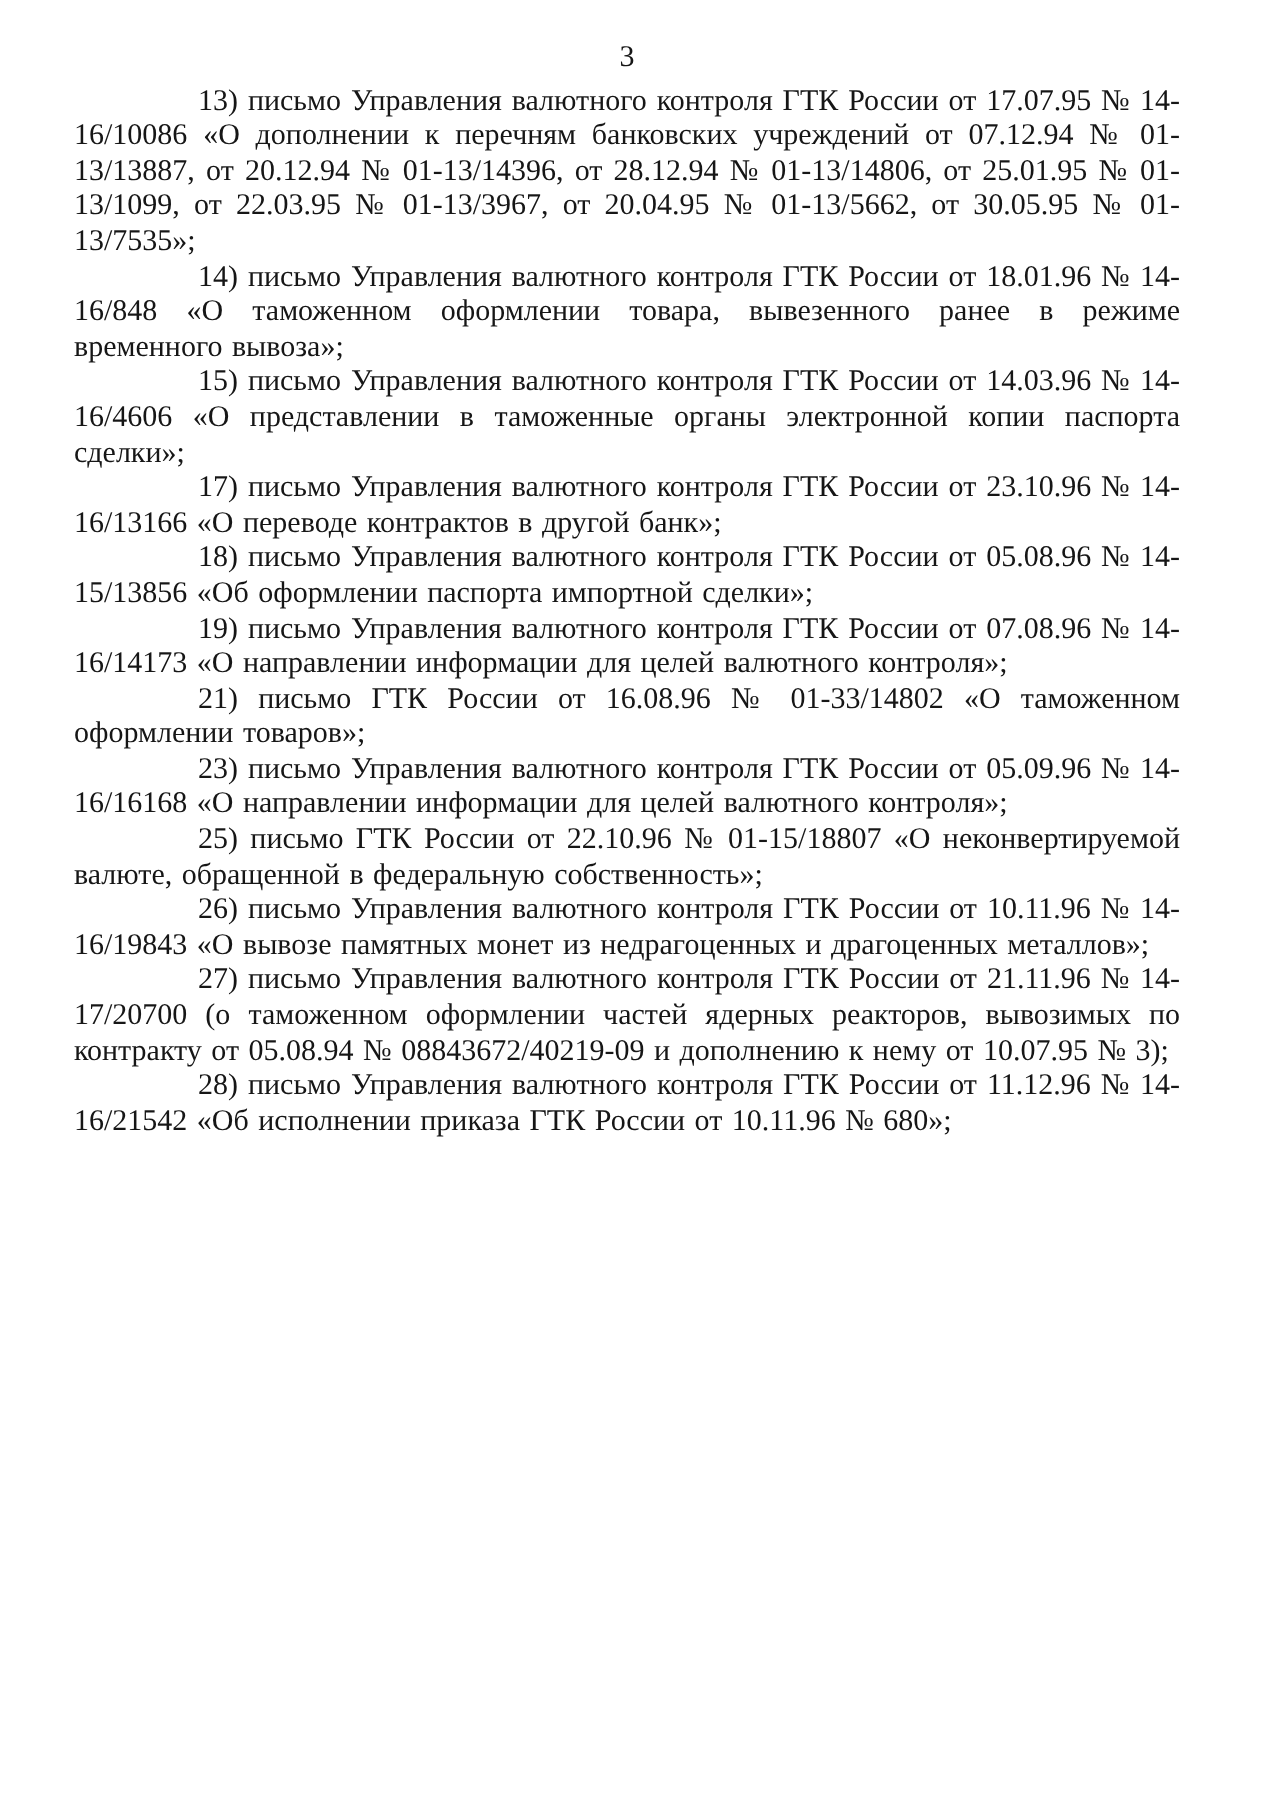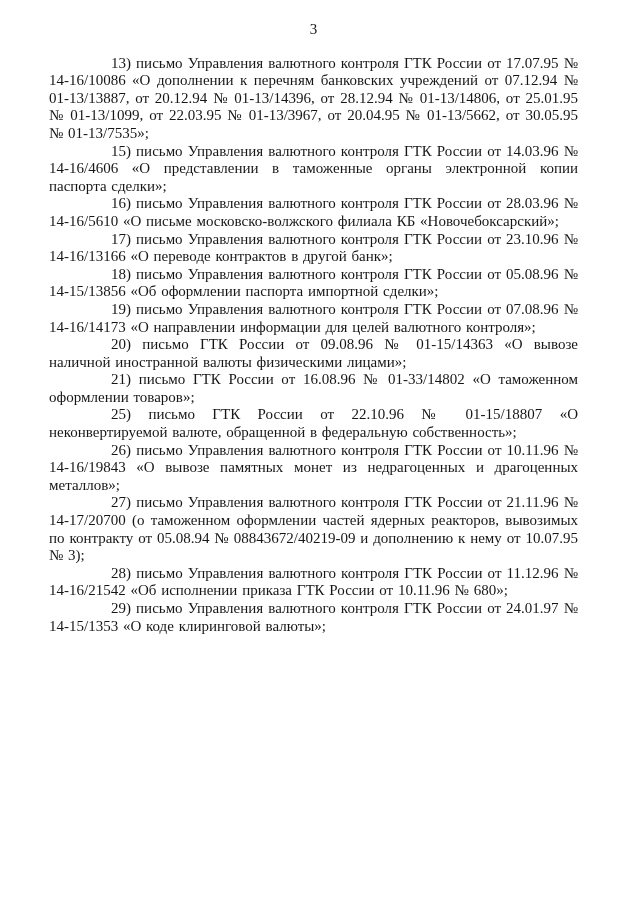--- a/index.html
+++ b/index.html
@@ -18,43 +18,42 @@
     font-size: 15px;
     line-height: 17.6px;
     color: #161616;
     overflow: hidden;
   }
   .page-number {
     text-align: center;
     margin: 0 0 0 0;
   }
   .doc-body {
-    margin: 16px;
+    margin: 4px;
   }
   .para {
     margin: 0;
     padding: 0;
     text-align: justify;
     text-indent: 62px;
     word-spacing: 1px;
   }
 </style>
 </head>
 <body>
 
 <div class="page">
   <div class="page-number">3</div>
   <div class="doc-body">
     <p class="para">13) письмо Управления валютного контроля ГТК России от 17.07.95 № 14-16/10086 «О дополнении к перечням банковских учреждений от 07.12.94 № 01-13/13887, от 20.12.94 № 01-13/14396, от 28.12.94 № 01-13/14806, от 25.01.95 № 01-13/1099, от 22.03.95 № 01-13/3967, от 20.04.95 № 01-13/5662, от 30.05.95 № 01-13/7535»;</p>
+    <p class="para">14) письмо Управления валютного контроля ГТК России от 18.01.96 № 14-16/848 «О таможенном оформлении товара, вывезенного ранее в режиме временного вывоза»;</p>
     <p class="para">15) письмо Управления валютного контроля ГТК России от 14.03.96 № 14-16/4606 «О представлении в таможенные органы электронной копии паспорта сделки»;</p>
-    <p class="para">16) письмо Управления валютного контроля ГТК России от 28.03.96 № 14-16/5610 «О письме московско-волжского филиала КБ «Новочебоксарский»;</p>
     <p class="para">17) письмо Управления валютного контроля ГТК России от 23.10.96 № 14-16/13166 «О переводе контрактов в другой банк»;</p>
     <p class="para">18) письмо Управления валютного контроля ГТК России от 05.08.96 № 14-15/13856 «Об оформлении паспорта импортной сделки»;</p>
     <p class="para">19) письмо Управления валютного контроля ГТК России от 07.08.96 № 14-16/14173 «О направлении информации для целей валютного контроля»;</p>
-    <p class="para">20) письмо ГТК России от 09.08.96 № 01-15/14363 «О вывозе наличной иностранной валюты физическими лицами»;</p>
     <p class="para">21) письмо ГТК России от 16.08.96 № 01-33/14802 «О таможенном оформлении товаров»;</p>
+    <p class="para">23) письмо Управления валютного контроля ГТК России от 05.09.96 № 14-16/16168 «О направлении информации для целей валютного контроля»;</p>
     <p class="para">25) письмо ГТК России от 22.10.96 № 01-15/18807 «О неконвертируемой валюте, обращенной в федеральную собственность»;</p>
     <p class="para">26) письмо Управления валютного контроля ГТК России от 10.11.96 № 14-16/19843 «О вывозе памятных монет из недрагоценных и драгоценных металлов»;</p>
     <p class="para">27) письмо Управления валютного контроля ГТК России от 21.11.96 № 14-17/20700 (о таможенном оформлении частей ядерных реакторов, вывозимых по контракту от 05.08.94 № 08843672/40219-09 и дополнению к нему от 10.07.95 № 3);</p>
     <p class="para">28) письмо Управления валютного контроля ГТК России от 11.12.96 № 14-16/21542 «Об исполнении приказа ГТК России от 10.11.96 № 680»;</p>
-    <p class="para">29) письмо Управления валютного контроля ГТК России от 24.01.97 № 14-15/1353 «О коде клиринговой валюты»;</p>
   </div>
 </div>
 
 </body></html>

